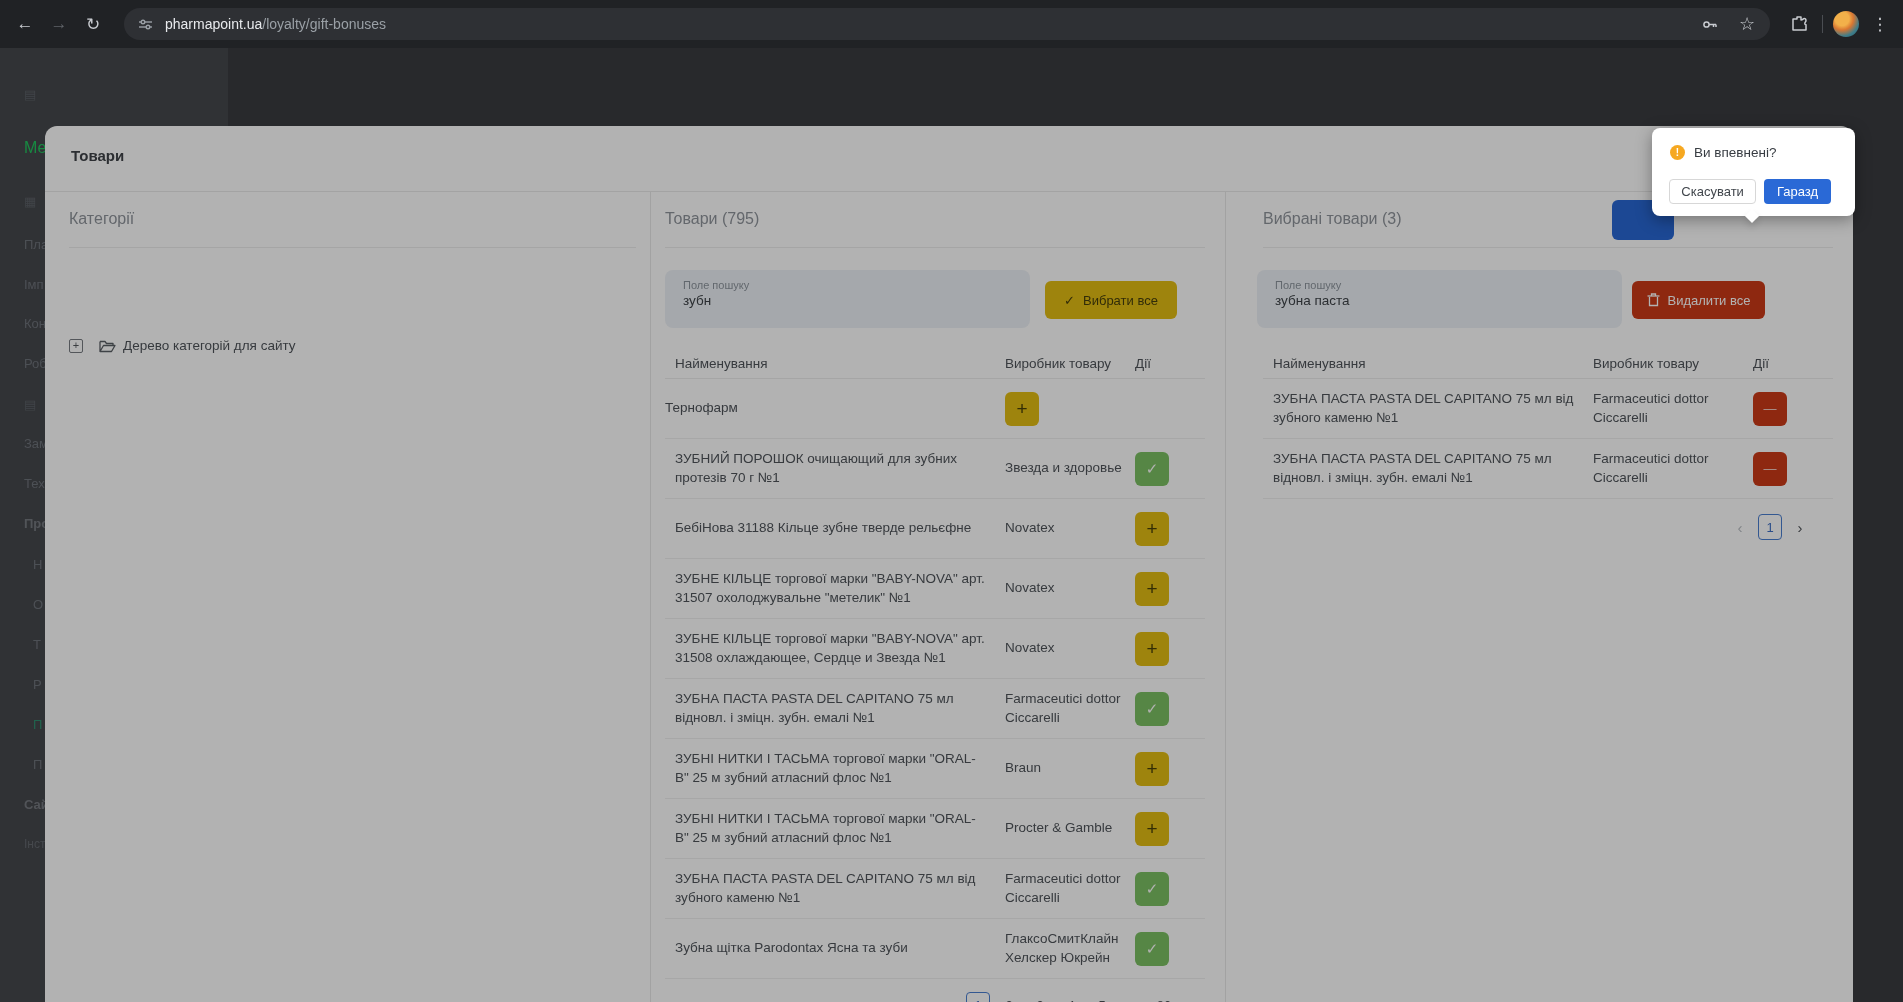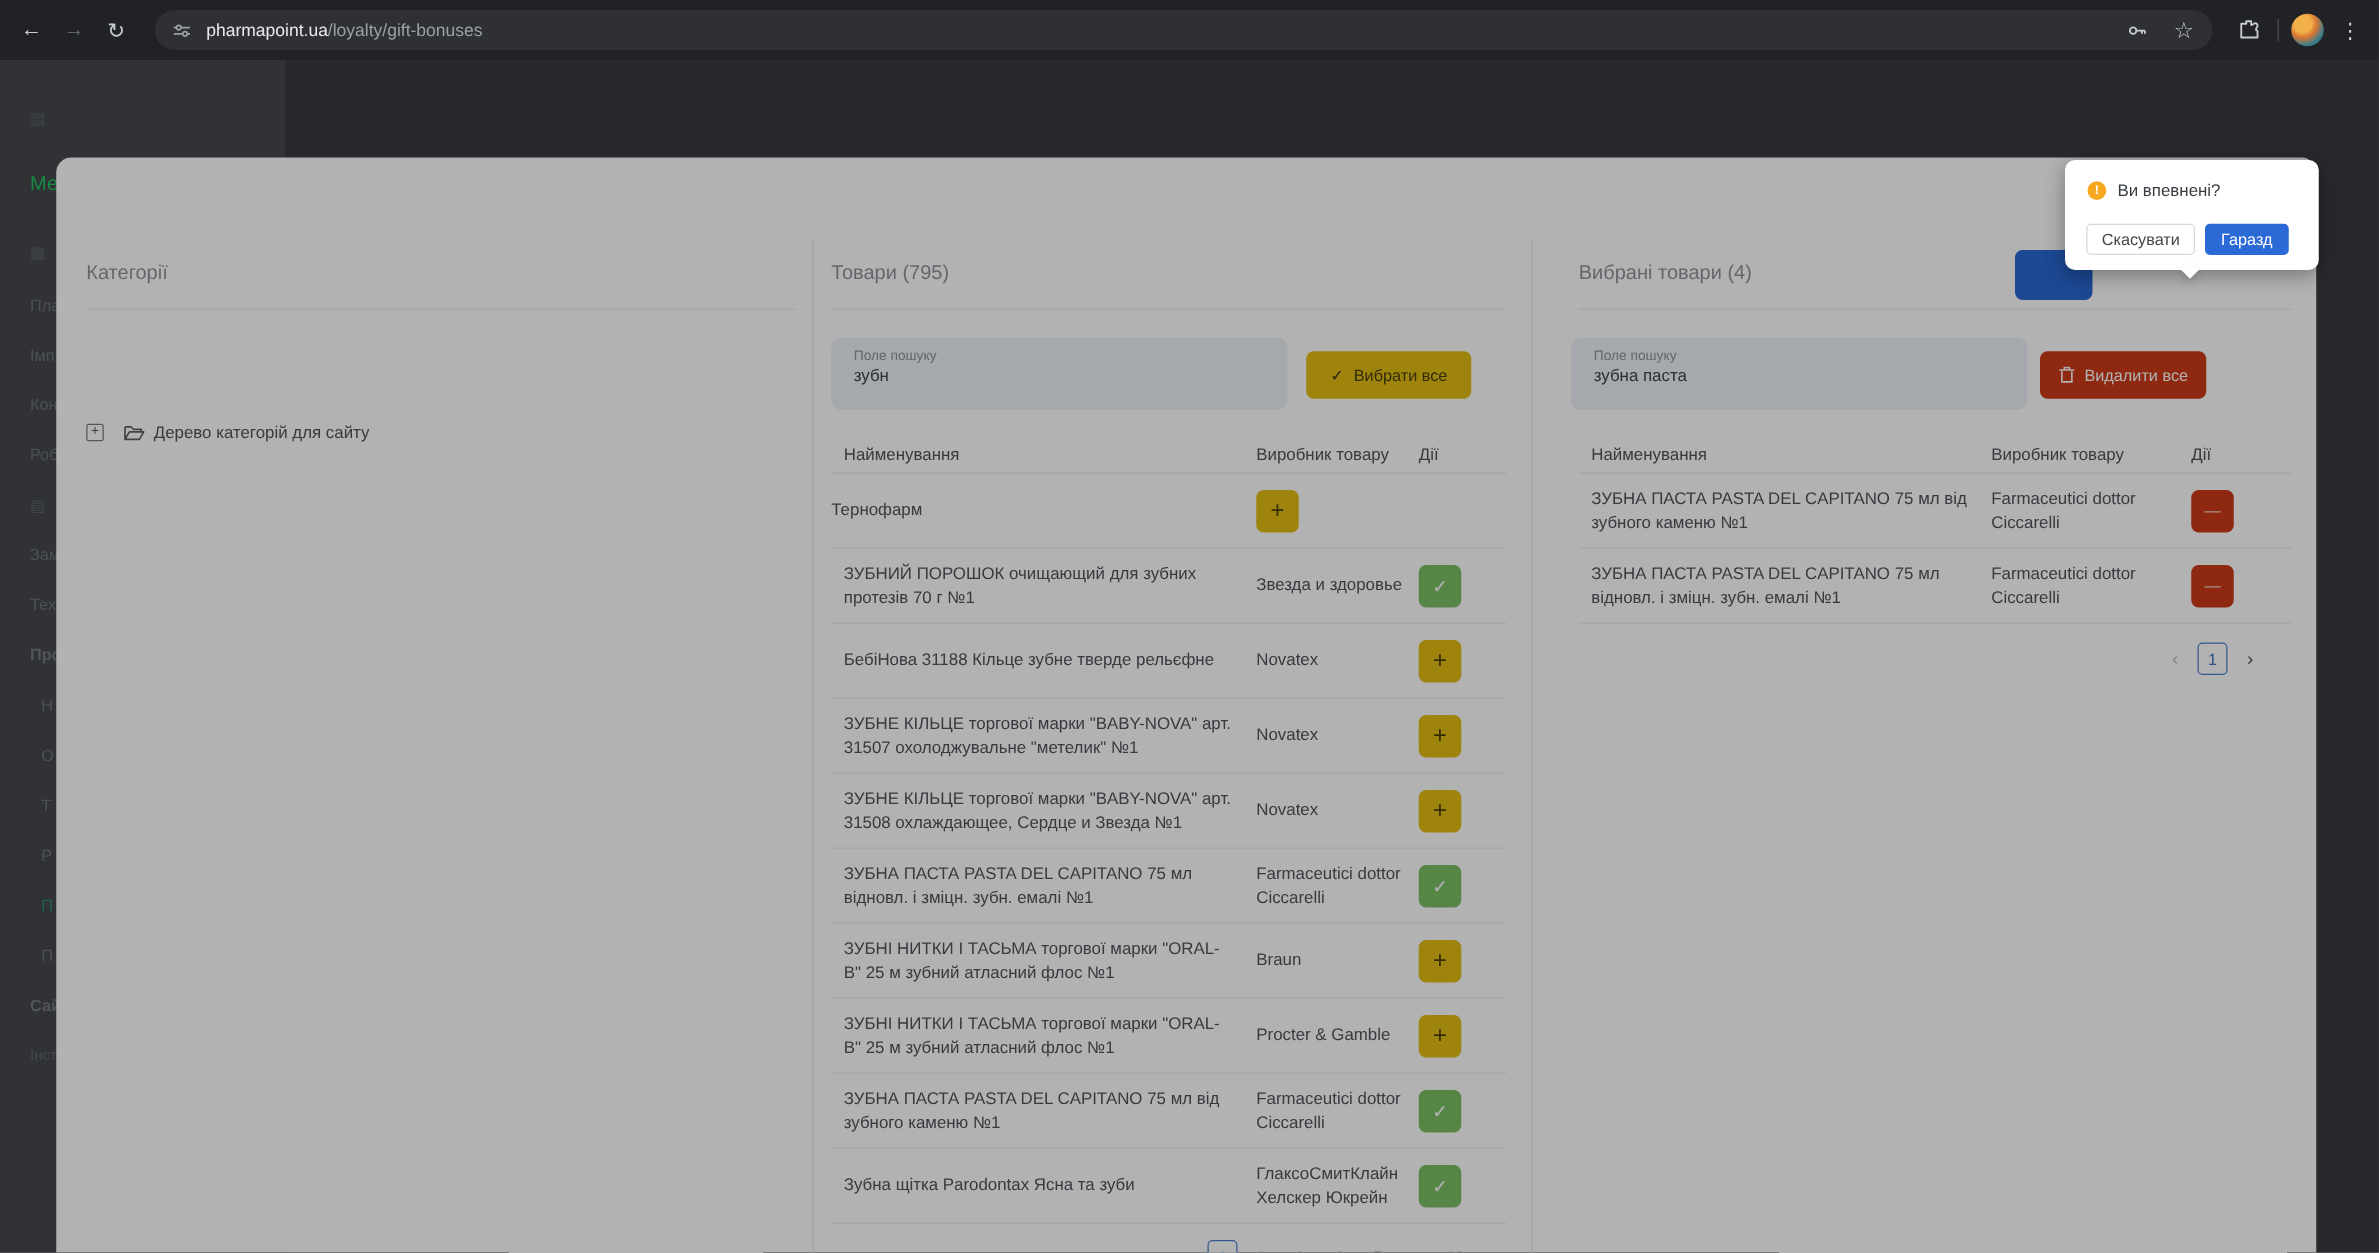--- a/index.html
+++ b/index.html
@@ -162,20 +162,24 @@
         <span class="side-item s-indent" style="top: 549px;">О</span>
         <span class="side-item s-indent" style="top: 589px;">Т</span>
         <span class="side-item s-indent" style="top: 629px;">Р</span>
         <span class="side-item s-indent s-active" style="top: 669px;">П</span>
         <span class="side-item s-indent" style="top: 709px;">П</span>
         <span class="side-item s-bold" style="top: 749px;">Сай</span>
         <span class="side-item s-small" style="top: 789px;">Інст</span>
       </div>
 
     <div class="modal">
+      <div class="m-header">
+        <span class="m-title">Товари</span>
+        <button class="m-close">×</button>
+      </div>
       <button class="hidden-blue-btn"></button>
 
       <div class="m-body">
         <div class="vdiv vd1"></div>
         <div class="vdiv vd2"></div>
 
         <span class="col-title ct1">Категорії</span>
         <div class="col-tdiv td1"></div>
         <div class="tree">
           <span class="tree-expander">+</span>
@@ -283,21 +287,21 @@
             <span class="pag-num active">1</span>
             <span class="pag-num">2</span>
             <span class="pag-num">3</span>
             <span class="pag-num">4</span>
             <span class="pag-num">5</span>
             <span class="pag-num dots">•••</span>
             <span class="pag-num">80</span>
             <span class="pag-arrow pag-next">›</span>
           </div>
 
-        <span class="col-title ct3">Вибрані товари (4)</span>
+        <span class="col-title ct3">Вибрані товари (3)</span>
         <div class="col-tdiv td3"></div>
         <div class="search-box sb3">
           <span class="s-label">Поле пошуку</span>
           <input class="s-value" value="зубна паста" style="">
         </div>
         <button class="btn-deleteall">
           <span style="display:flex">
             <svg width="13" height="14" viewBox="0 0 13 14">
                 <g fill="none" stroke="#ffffff" stroke-width="1.3">
                   <path d="M2.5 4v8.5h8V4"></path>

